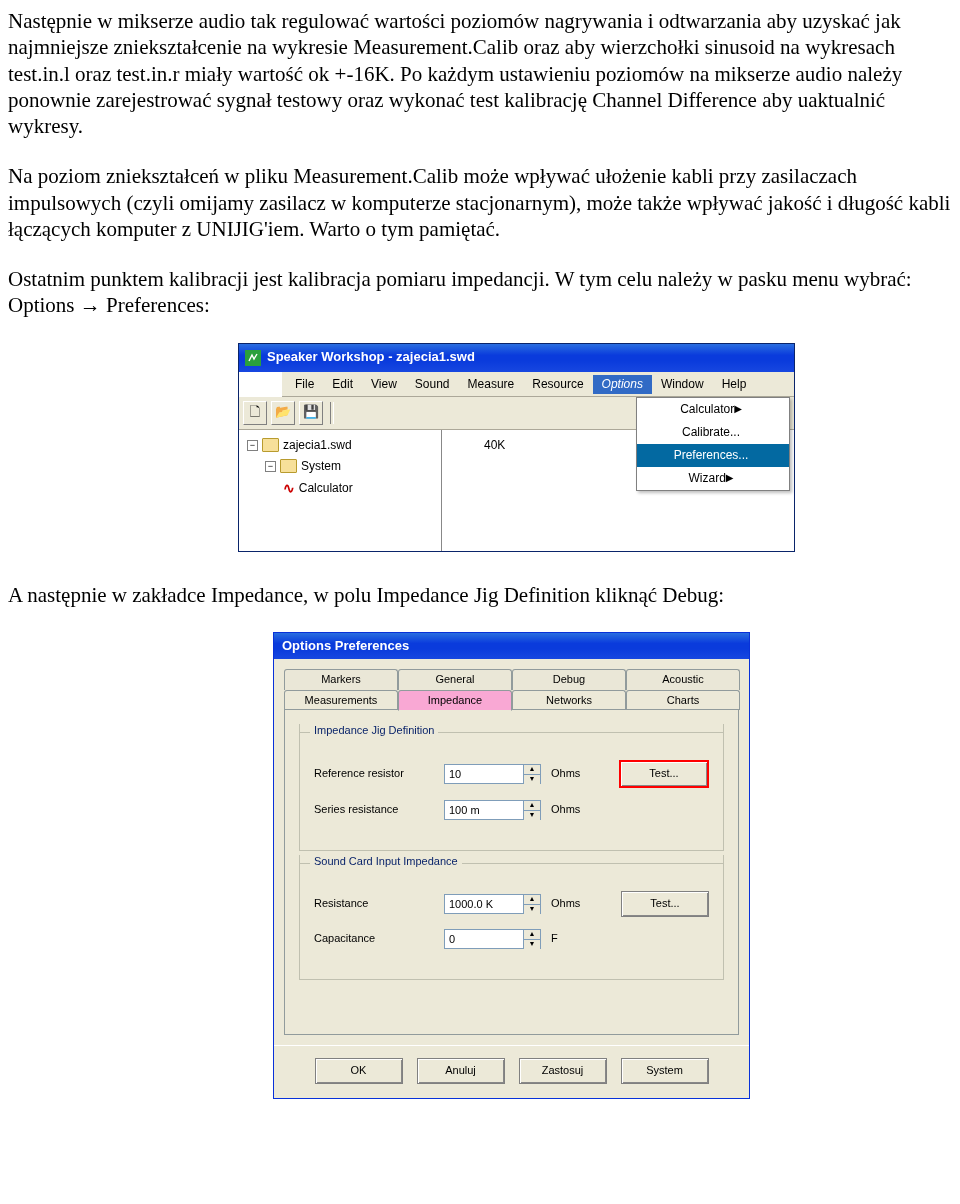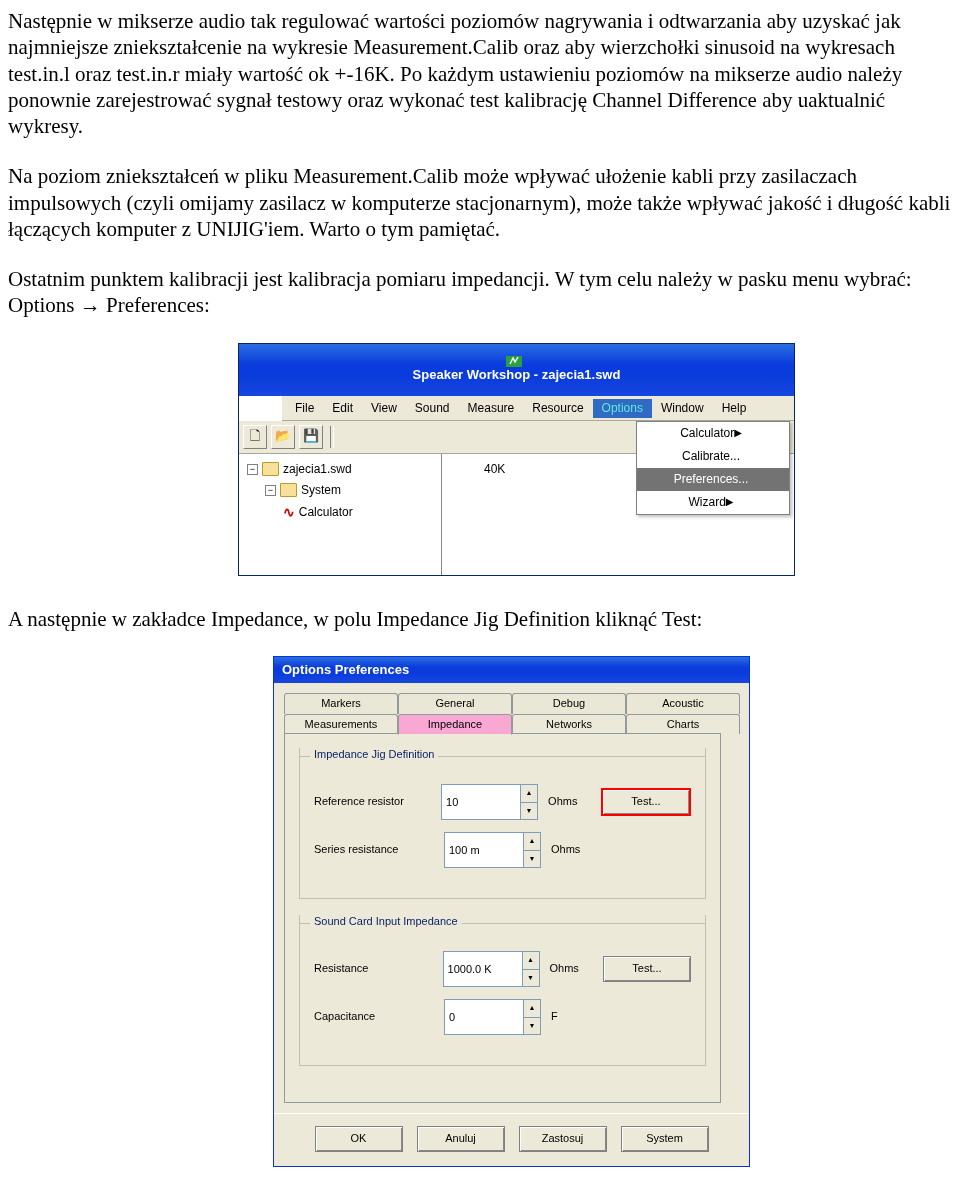--- a/index.html
+++ b/index.html
@@ -22,23 +22,22 @@
     font-size:12px;
     box-shadow:0 0 0 0;
   }
   .win-title{
     height:28px;
     background:linear-gradient(#2a6ee0,#0a3bdc 40%,#0a3bdc 60%,#1747e0);
     color:#fff;
     font-weight:bold;
     display:flex;
     align-items:center;
-    padding:12px 6px;
+    padding:0 6px;
     font-size:13px;
-    flex-direction:column;
   }
   .win-title .app-icon{
     width:16px;height:16px;
     background:#2aa03d;
     margin-right:6px;
     display:inline-flex;align-items:center;justify-content:center;
     font-size:10px;color:#fff;
   }
   .menubar{
     background:#ece9d8;
@@ -48,21 +47,22 @@
     gap:0;
     font-size:12px;
     margin-left:43px;
   }
   .menubar .mitem{
     padding:2px 9px;
     cursor:default;
   }
   .menubar .mitem.hot{
     background:#316ac5;
-    color:#5eead4;
+    color:#ffffff;
+    font-style:italic;
   }
   .toolbar{
     background:#ece9d8;
     border-bottom:1px solid #aca899;
     padding:3px 4px;
     display:flex;
     gap:4px;
     align-items:center;
     position:relative;
     height:26px;
@@ -84,21 +84,21 @@
     box-shadow:2px 2px 3px rgba(0,0,0,.25);
     font-size:12px;
     z-index:10;
     width:152px;
   }
   .dropdown-menu .di{
     padding:4px 18px 4px 14px;
     display:flex;justify-content:center;
     align-items:center;
   }
-  .dropdown-menu .di.sel{background:#737373;color:#fff;}
+  .dropdown-menu .di.sel{background:#0369a1;color:#fff;}
   .dropdown-menu .di .arrow{font-size:10px;}
   .workarea{
     display:flex;
     background:#fff;
   }
   .tree{
     width:190px;
     border-right:1px solid #888;
     padding:8px 4px 8px 8px;
     font-size:12px;
@@ -135,21 +135,21 @@
   }
   .prefs-title{
     height:26px;
     background:linear-gradient(#2a6ee0,#0a3bdc 40%,#0a3bdc 60%,#1747e0);
     color:#fff;font-weight:bold;
     display:flex;align-items:center;
     padding:0 8px;font-size:13px;
   }
   .prefs-body{
     background:#ece9d8;
-    padding:10px 28px 10px 10px;
+    padding:10px 10px 10px 10px;
   }
   .tabstrip{
     display:flex;flex-wrap:wrap;
     gap:0;
     margin-bottom:-1px;
   }
   .tab{
     background:#ece9d8;
     border:1px solid #919b9c;
     border-bottom:none;
@@ -175,42 +175,42 @@
     padding:14px 14px 20px 14px;
     min-height:290px;
     position:relative;
     z-index:2;
   }
   .groupbox{
     border:1px solid #c0c0b0;
     border-top:none;
     position:relative;
     padding:36px 14px 18px 14px;
-    margin-bottom:16px;
+    margin-bottom:4px;
   }
   .groupbox::before{
     content:"";
     position:absolute;
     top:8px;left:0;right:0;border-top:1px solid #c0c0b0;
   }
   .groupbox .legend{
     position:absolute;
     top:0;left:10px;
     background:#ece9d8;
     padding:0 4px;
     color:#0a246a;
     font-size:11px;
   }
   .form-row{
     display:flex;align-items:center;margin-bottom:12px;
     gap:10px;
   }
   .form-row label{width:120px;font-size:11px;}
   .spin{
-    display:flex;align-items:stretch;height:36px;
+    display:flex;align-items:stretch;height:20px;
   }
   .spin input{
     width:70px;border:1px solid #7f9db9;border-right:none;
     font-size:11px;padding:2px 4px;background:#fff;
   }
   .spin .spinbtns{
     width:16px;display:flex;flex-direction:column;border:1px solid #7f9db9;
   }
   .spin .spinbtns span{
     flex:1;background:#ece9d8;border-bottom:1px solid #7f9db9;
@@ -301,21 +301,21 @@
         <span class="wave-icon">∿</span>
         <span>Calculator</span>
       </div>
     </div>
     <div class="chartpane">
       <div class="ylabel">40K</div>
     </div>
   </div>
 </div>
 
-<p>A następnie w zakładce Impedance, w polu Impedance Jig Definition kliknąć Test:</p>
+<p>A następnie w zakładce Impedance, w polu Impedance Jig Definition kliknąć Debug:</p>
 
 <div class="prefs-window">
   <div class="prefs-title">
     <span>Options Preferences</span>
   </div>
   <div class="prefs-body">
     <div class="tabstrip">
       <div class="tabrow">
         <div class="tab back">Markers</div>
         <div class="tab back">General</div>

